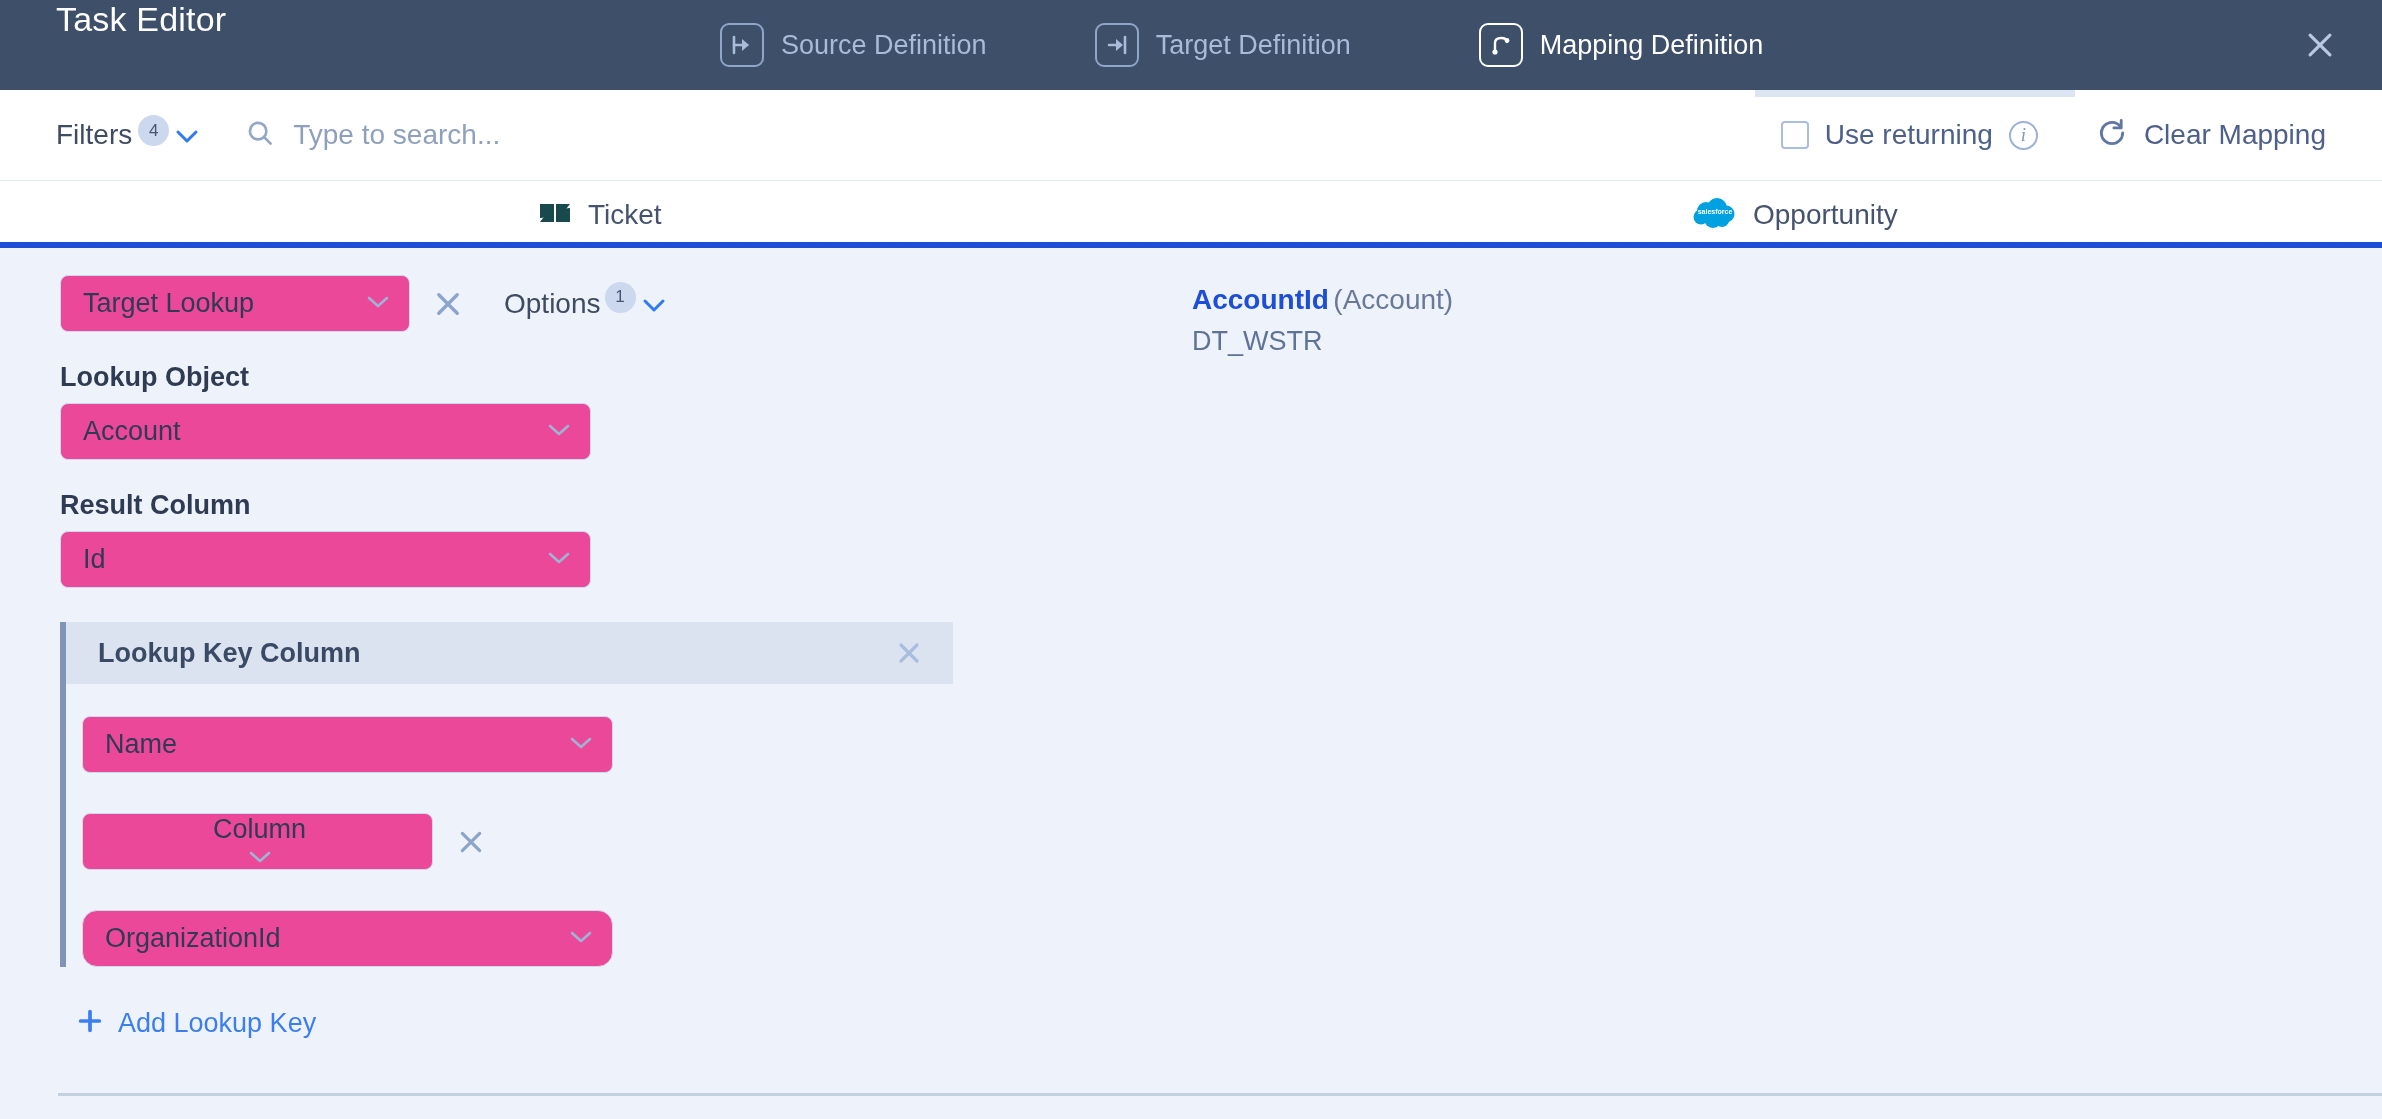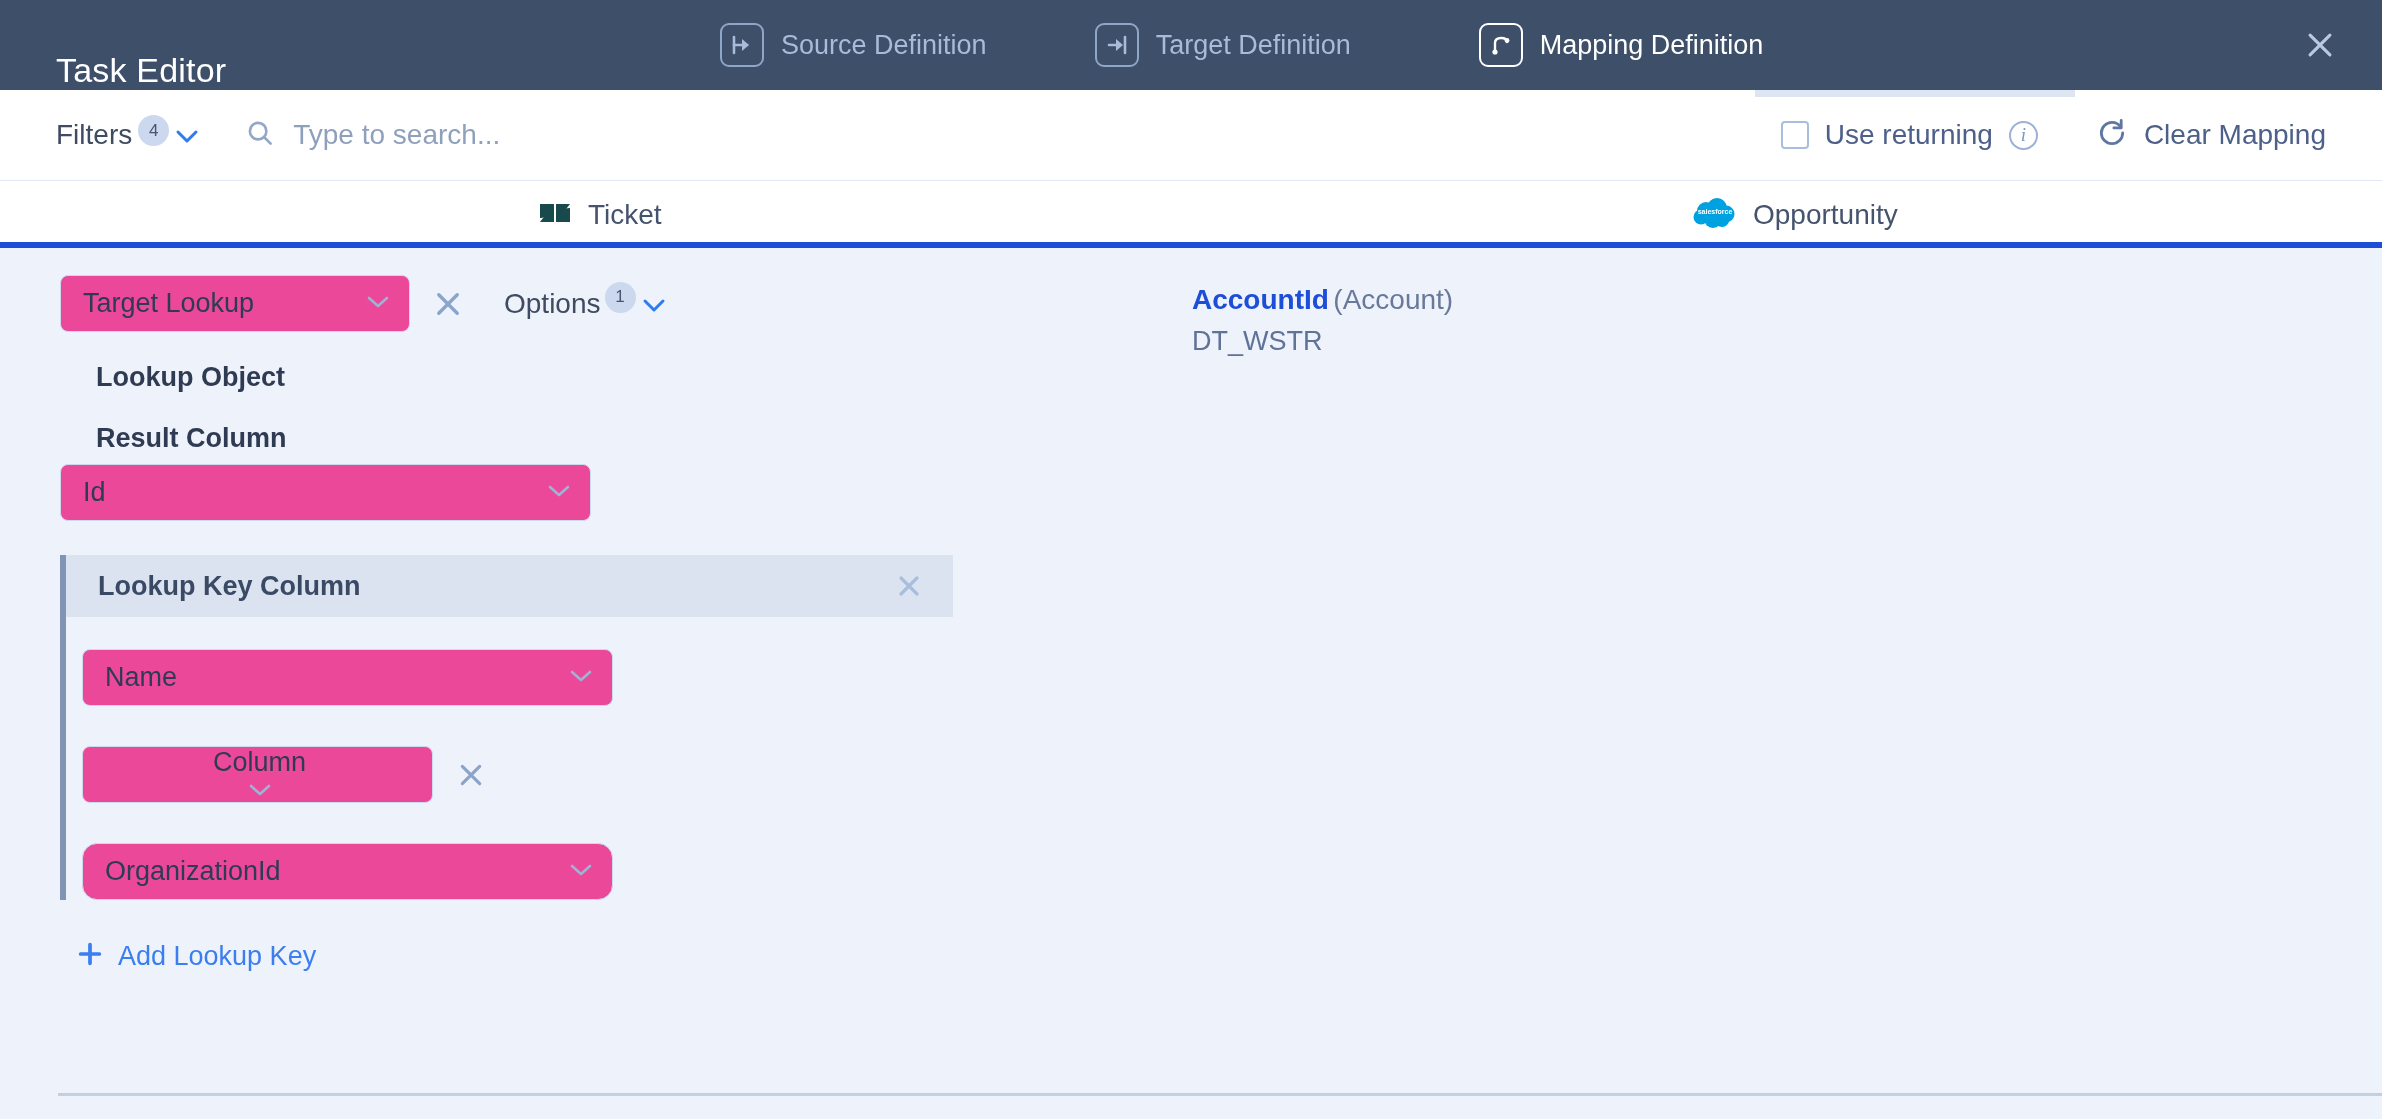--- a/index.html
+++ b/index.html
@@ -11,21 +11,21 @@
     font-family: "Liberation Sans", sans-serif;
     background: #eef2fb;
   }
 
   
   .titlebar {
     height: 90px;
     background: #3d4f६9;
     background: #3d4f69;
     display: flex;
-    align-items: flex-end;
+    align-items: flex-start;
     position: relative;
   }
   .app-title {
     color: #ffffff;
     font-size: 34px;
     font-weight: 400;
     margin-left: 56px;
     letter-spacing: .2px;
     white-space: nowrap;
   }
@@ -245,21 +245,21 @@
     color: #46566f;
     font-size: 17px;
     display: flex; align-items: center; justify-content: center;
     margin-left: 4px; margin-top: 0px;
   }
 
   .field-label {
     font-size: 27px;
     font-weight: bold;
     color: #2f3b52;
-    padding-left: 96px;
+    padding-left: 60px;
     margin-top: 30px;
     margin-bottom: 10px;
   }
   .field-select-wrap { padding-left: 60px; }
 
   
   .lkc-card {
     margin-left: 60px;
     margin-top: 34px;
     width: 893px;
@@ -461,20 +461,30 @@
         <span class="options-badge">1</span>
         <span class="chev-blue">
           <svg width="24" height="15" viewBox="0 0 24 15">
             <path d="M3 3 L12 12 L21 3" stroke="#2f7bf0" stroke-width="3" fill="none" stroke-linecap="round" stroke-linejoin="round"></path>
           </svg>
         </span>
       </div>
     </div>
 
     <div class="field-label">Lookup Object</div>
+    <div class="field-select-wrap">
+      <div class="select sel-lookupobject">
+        <span class="sel-value">Account</span>
+        <span>
+          <svg width="26" height="16" viewBox="0 0 26 16">
+            <path d="M4 4 L13 12 L22 4" stroke="#9fb3d4" stroke-width="2.6" fill="none" stroke-linecap="round" stroke-linejoin="round"></path>
+          </svg>
+        </span>
+      </div>
+    </div>
 
     <div class="field-label">Result Column</div>
     <div class="field-select-wrap">
       <div class="select sel-resultcolumn">
         <span class="sel-value">Id</span>
         <span>
           <svg width="26" height="16" viewBox="0 0 26 16">
             <path d="M4 4 L13 12 L22 4" stroke="#9fb3d4" stroke-width="2.6" fill="none" stroke-linecap="round" stroke-linejoin="round"></path>
           </svg>
         </span>

